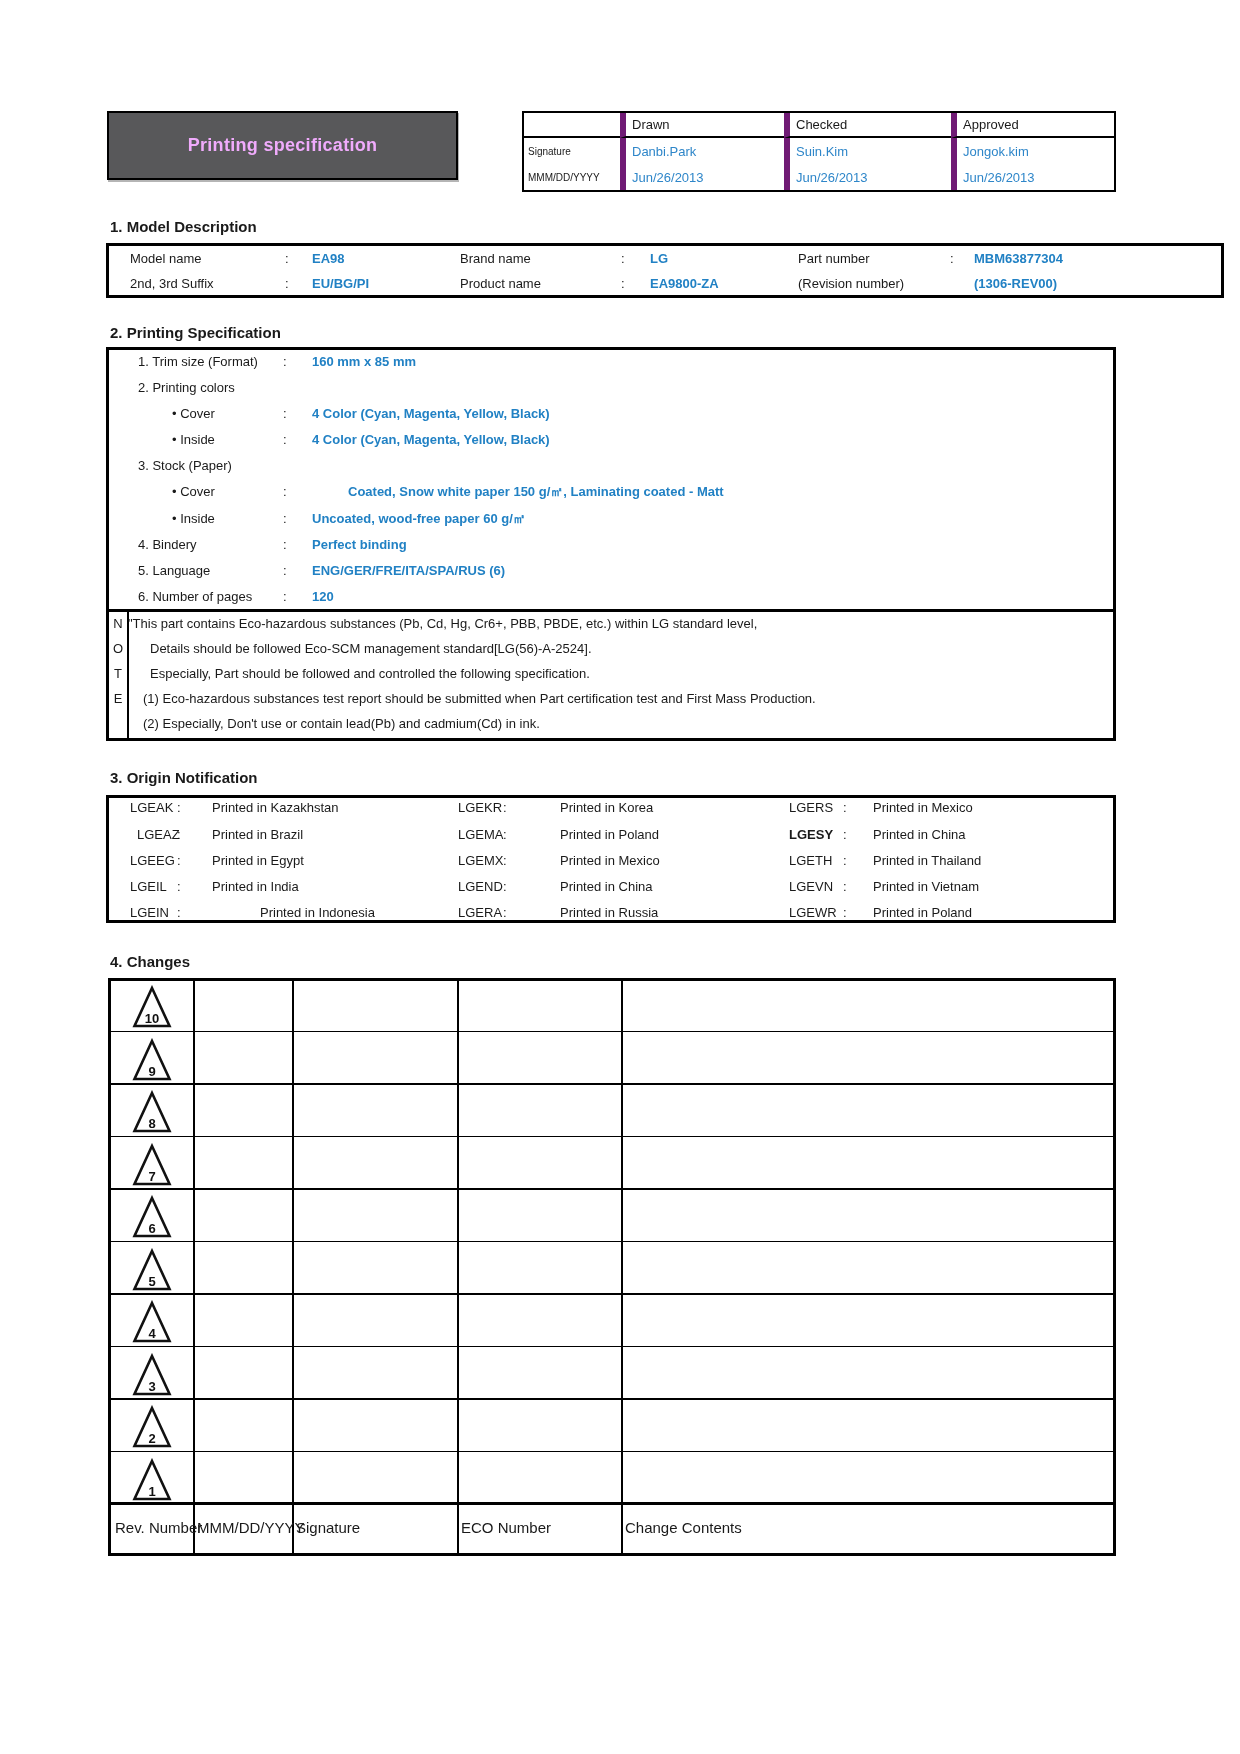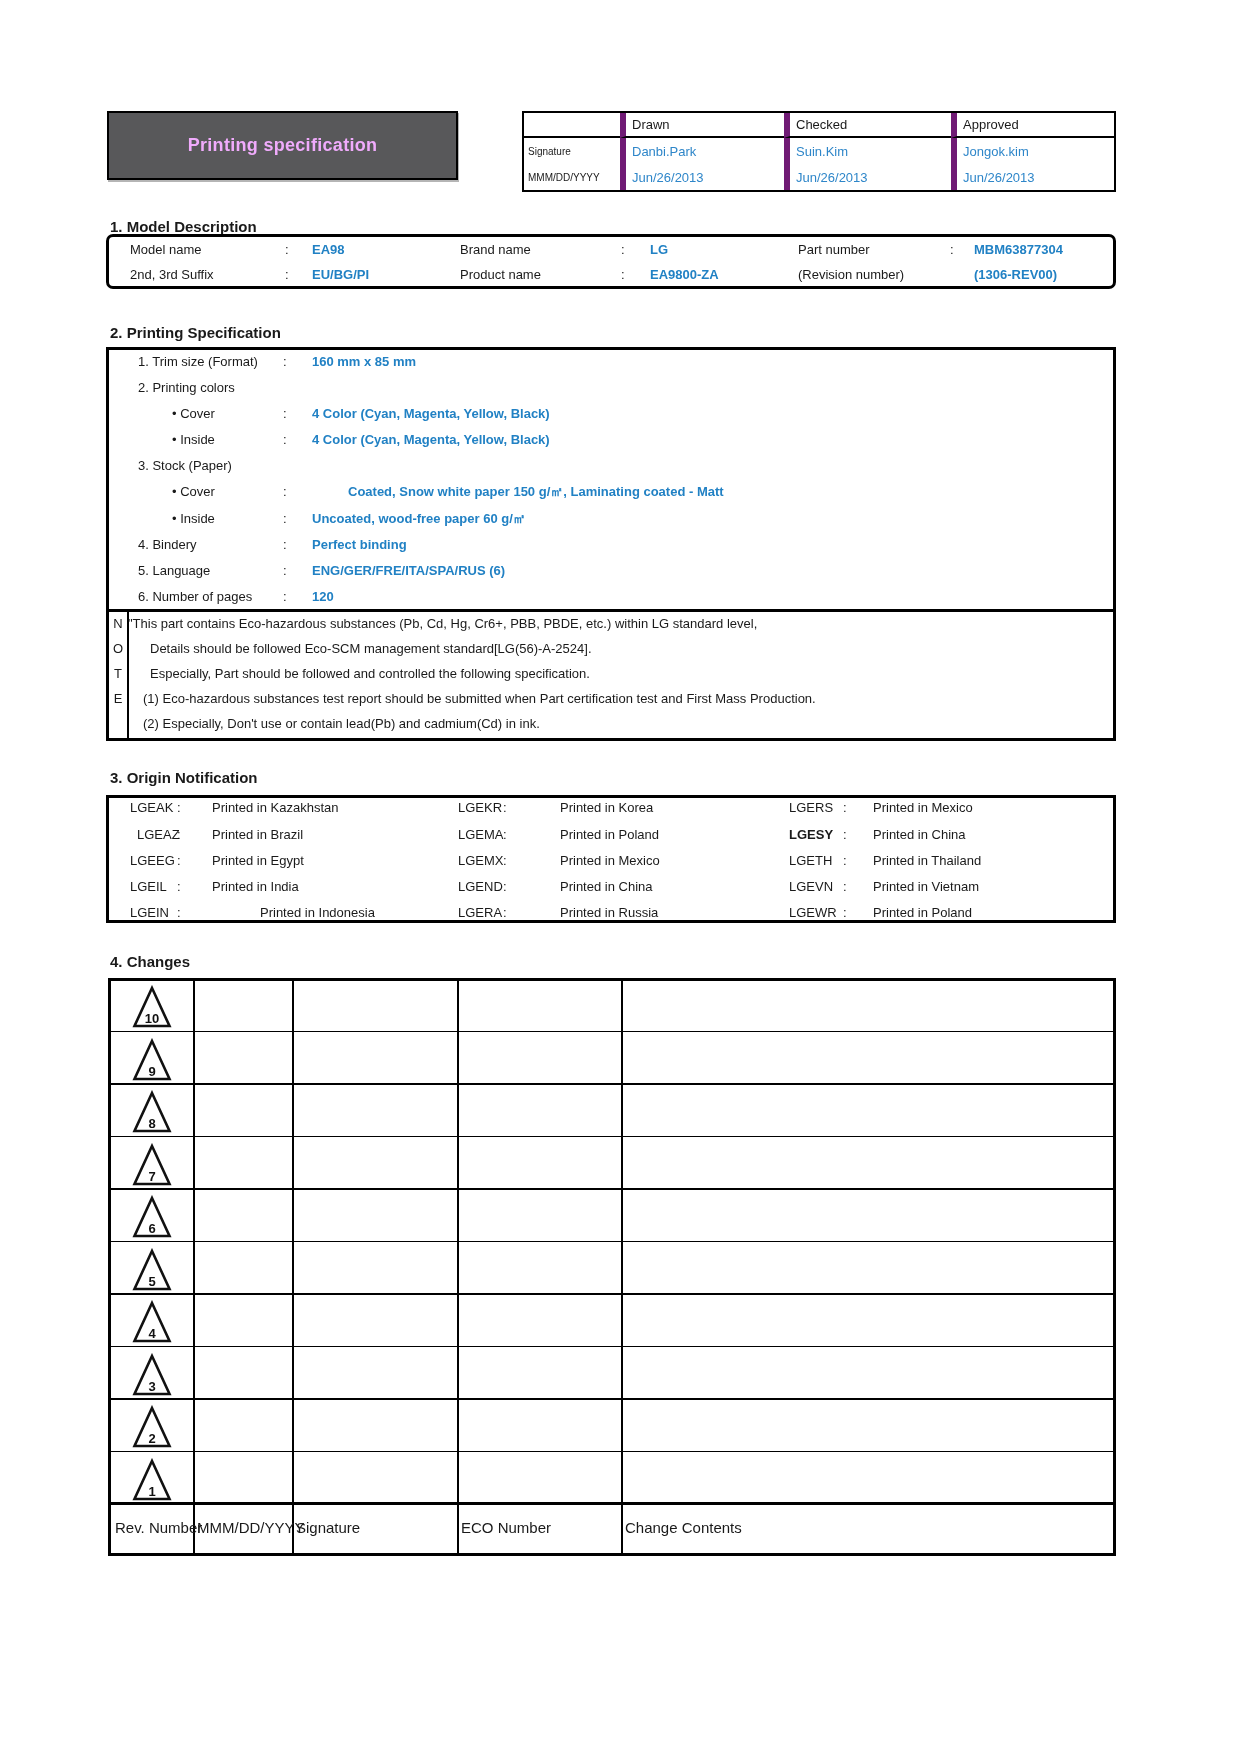--- a/index.html
+++ b/index.html
@@ -70,21 +70,21 @@
       <div class="c4 bl">Jongok.kim</div>
 
       <div class="c1 rowlab">MMM/DD/YYYY</div>
       <div class="c2 bl">Jun/26/2013</div>
       <div class="c3 bl">Jun/26/2013</div>
       <div class="c4 bl">Jun/26/2013</div>
     </div>
   </div>
 
   <div class="sec-title" style="left:110px;top:218px;">1. Model Description</div>
-  <div class="frame" style="left:106px;top:234px;width:1010px;height:55px;border-radius:7px;">
+  <div class="frame" style="left:106px;top:243px;width:1118px;height:55px;">
     <span class="ln lbl" style="left:21px;top:4px;">Model name</span>
     <span class="ln cln" style="left:176px;top:4px;">:</span>
     <span class="ln val" style="left:203px;top:4px;">EA98</span>
     <span class="ln lbl" style="left:351px;top:4px;">Brand name</span>
     <span class="ln cln" style="left:512px;top:4px;">:</span>
     <span class="ln val" style="left:541px;top:4px;">LG</span>
     <span class="ln lbl" style="left:689px;top:4px;">Part number</span>
     <span class="ln cln" style="left:841px;top:4px;">:</span>
     <span class="ln val" style="left:865px;top:4px;">MBM63877304</span>
 

